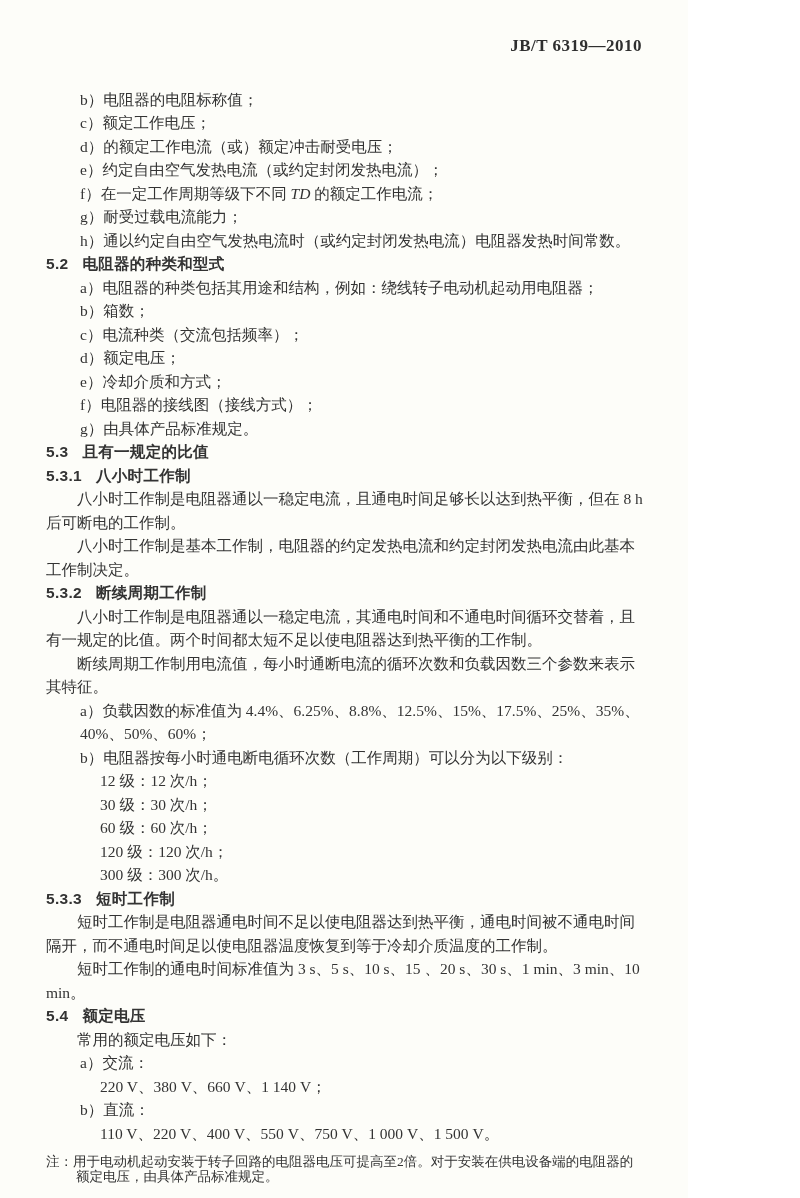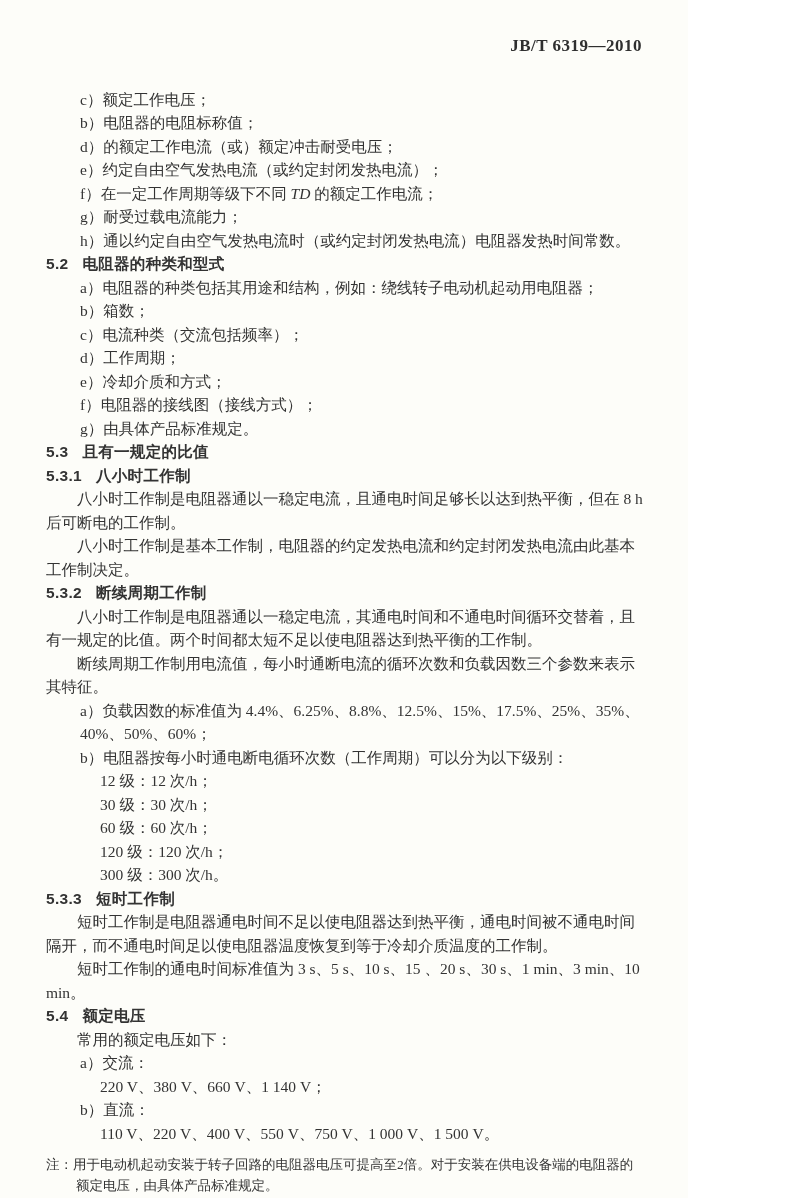--- a/index.html
+++ b/index.html
@@ -28,52 +28,52 @@
   p { margin:0; font-size:15.5px; line-height:23.5px; color:#333333; }
   .clause { padding-left:34px; }
   .sub    { padding-left:54px; }
   .para   { text-indent:31px; }
   .heading { font-weight:600; letter-spacing:0.3px; }
   .heading .num { display:inline-block; min-width:0; margin-right:14px; font-family:"Liberation Sans","DejaVu Sans",sans-serif; font-weight:600; }
   .td-italic { font-style:italic; font-family:"Liberation Serif","DejaVu Serif",serif; }
   .note {
     margin-top:9px;
     font-size:13.5px;
-    line-height:21px;
+    line-height:15px;
     padding-left:30px;
     text-indent:-30px;
   }
   .note .note-label { }
   .page-number {
     position:absolute;
     left:710px; top:1133px;
     font-size:15px;
     color:#333333;
   }
 </style>
 </head>
 <body>
 
 <div class="page">
 
   <p class="hdr">JB/T 6319—2010</p>
 
+  <p class="clause">b）电阻器的电阻标称值；</p>
   <p class="clause">c）额定工作电压；</p>
-  <p class="clause">b）电阻器的电阻标称值；</p>
   <p class="clause">d）的额定工作电流（或）额定冲击耐受电压；</p>
   <p class="clause">e）约定自由空气发热电流（或约定封闭发热电流）；</p>
   <p class="clause"><span>f）在一定工作周期等级下不同 </span><span class="td-italic">TD</span><span> 的额定工作电流；</span></p>
   <p class="clause">g）耐受过载电流能力；</p>
   <p class="clause">h）通以约定自由空气发热电流时（或约定封闭发热电流）电阻器发热时间常数。</p>
 
   <p class="heading"><span class="num">5.2</span><span>电阻器的种类和型式</span></p>
   <p class="clause">a）电阻器的种类包括其用途和结构，例如：绕线转子电动机起动用电阻器；</p>
   <p class="clause">b）箱数；</p>
   <p class="clause">c）电流种类（交流包括频率）；</p>
-  <p class="clause">d）工作周期；</p>
+  <p class="clause">d）额定电压；</p>
   <p class="clause">e）冷却介质和方式；</p>
   <p class="clause">f）电阻器的接线图（接线方式）；</p>
   <p class="clause">g）由具体产品标准规定。</p>
 
   <p class="heading"><span class="num">5.3</span><span>且有一规定的比值</span></p>
 
   <p class="heading"><span class="num">5.3.1</span><span>八小时工作制</span></p>
   <p class="para">八小时工作制是电阻器通以一稳定电流，且通电时间足够长以达到热平衡，但在 8 h 后可断电的工作制。</p>
   <p class="para">八小时工作制是基本工作制，电阻器的约定发热电流和约定封闭发热电流由此基本工作制决定。</p>
 

